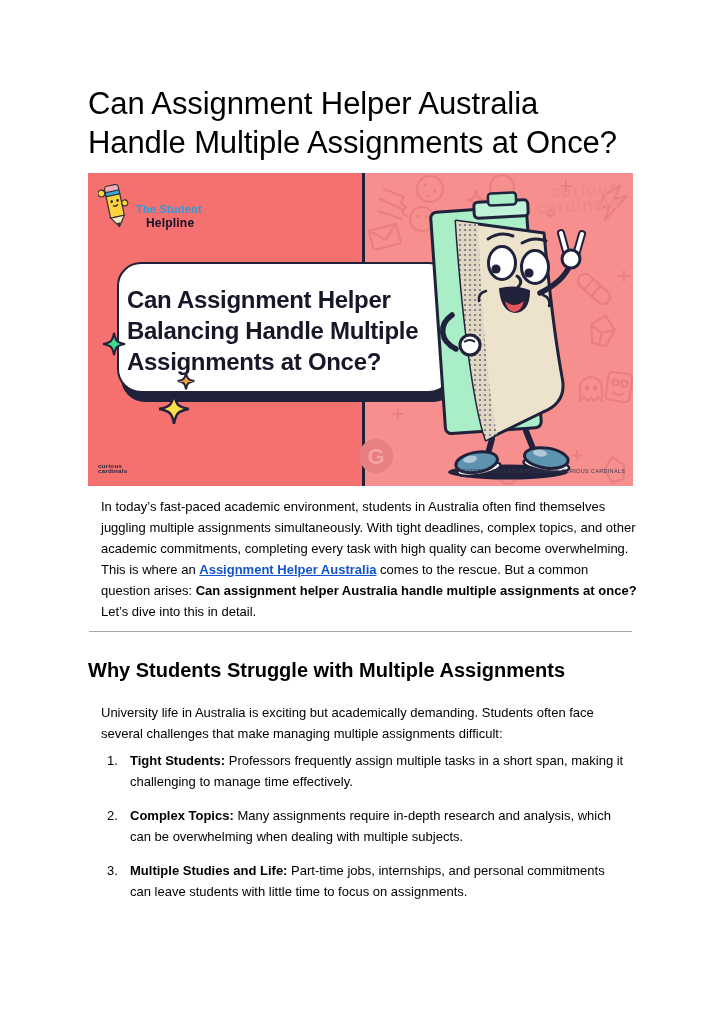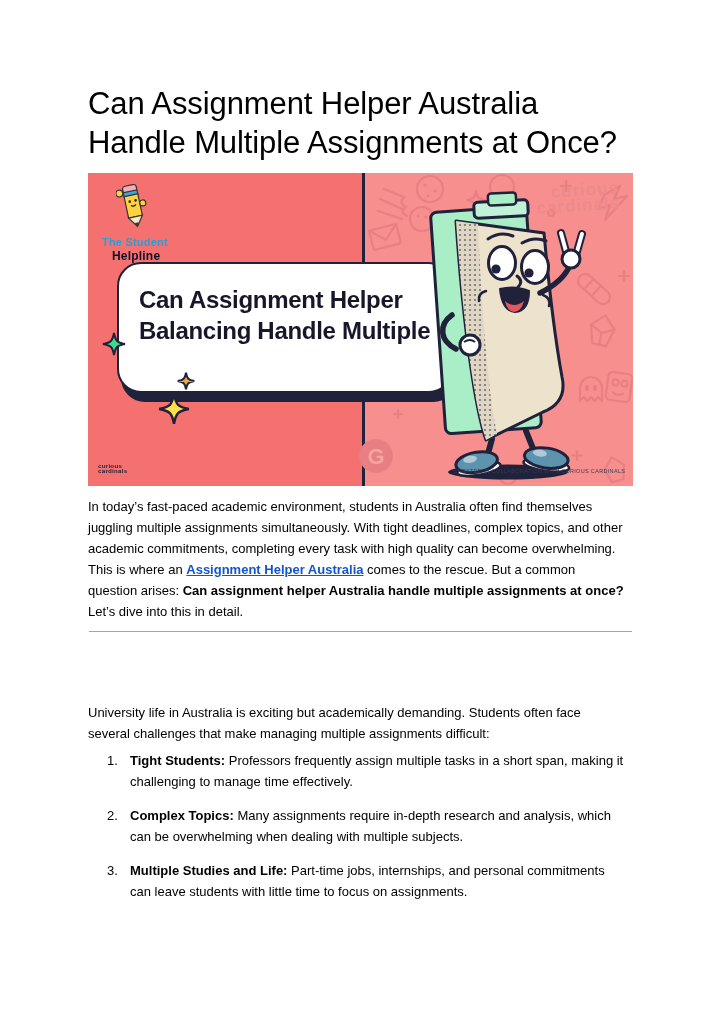--- a/index.html
+++ b/index.html
@@ -11,39 +11,39 @@
 
   
   .hero{position:absolute;left:88px;top:173px;width:545px;height:313px;overflow:hidden;background:#F5716F;}
   .panel-left{position:absolute;left:0;top:0;width:276px;height:313px;background:#F5716F;}
   .panel-right{position:absolute;left:276px;top:0;width:269px;height:313px;background:#F68F8E;}
   .panel-split{position:absolute;left:274px;top:0;width:3px;height:313px;background:#20213A;}
   .hero svg.layer{position:absolute;left:0;top:0;width:545px;height:313px;pointer-events:none;}
 
   .bubble{position:absolute;left:29px;top:89px;width:336px;height:131px;background:#ffffff;
           border:2px solid #20213A;border-radius:24px;box-shadow:4px 9px 0 #20213A;
-          box-sizing:border-box;padding:20px 0 0 20px;}
+          box-sizing:border-box;padding:20px 0 0 8px;}
   .bubble-line{font-size:24px;font-weight:bold;line-height:31px;color:#17172A;
                letter-spacing:-0.3px;white-space:nowrap;}
 
-  .brand{position:absolute;left:10px;top:8px;display:flex;align-items:center;flex-direction:column;}
+  .brand{position:absolute;left:10px;top:8px;display:flex;align-items:flex-end;}
   .brand-text{margin-left:4px;margin-top:8px;line-height:1;}
   .brand-l1{font-size:11px;font-weight:bold;color:#2E9BD6;letter-spacing:.2px;}
   .brand-l2{font-size:12px;font-weight:bold;color:#10102A;margin-left:10px;margin-top:2px;letter-spacing:.2px;}
 
   .corner-text{position:absolute;right:13px;top:10px;text-align:right;transform:rotate(-4deg);
                color:#EC8A8D;font-weight:bold;font-size:17px;line-height:15px;letter-spacing:1px;}
 
   .hero-foot-left{position:absolute;left:10px;bottom:12px;transform:scale(.62);transform-origin:left bottom;
                   color:#23233C;font-weight:bold;font-size:10px;line-height:9px;letter-spacing:.4px;}
   .hero-foot-right{position:absolute;right:8px;bottom:12px;transform:scale(.55);transform-origin:right bottom;
                   color:#3A3A52;font-size:10px;letter-spacing:.6px;white-space:nowrap;}
 
   
-  .para{position:absolute;left:88px;font-size:13px;line-height:21px;color:#000;}
+  .para{position:absolute;left:101px;font-size:13px;line-height:21px;color:#000;}
   .p-intro{top:496px;width:536px;}
   .doc-link{color:#1155CC;font-weight:bold;text-decoration:underline;cursor:pointer;}
   .divider{position:absolute;left:89px;top:631px;width:543px;border-top:1px solid #A5A5A5;}
   .h2{position:absolute;left:88px;top:657px;width:545px;font-size:20px;line-height:26px;
       font-weight:bold;color:#000;}
   .p-lead{top:702px;width:536px;}
   .list{position:absolute;left:88px;top:750px;width:552px;}
   .list-item{display:flex;margin-bottom:13px;font-size:13px;line-height:21px;}
   .list-num{width:23px;margin-left:19px;flex:none;}
   .list-text{width:498px;}
@@ -121,20 +121,21 @@
       </g>
       <g>
         <circle cx="288" cy="283" r="17" fill="#E87F82"></circle>
         <text x="288" y="291" text-anchor="middle" font-size="22" font-weight="bold" fill="#F4A5A2">G</text>
       </g>
     </svg>
 
     <div class="bubble">
       <div class="bubble-line">Can Assignment Helper</div>
       <div class="bubble-line">Balancing Handle Multiple</div>
+      <div class="bubble-line">Assignments at Once?</div>
     </div>
 
     <svg class="layer" viewBox="0 0 545 313">
       <defs>
         <pattern id="halftone" width="5" height="5" patternUnits="userSpaceOnUse">
           <rect width="5" height="5" fill="#E0D6C2"></rect>
           <circle cx="2" cy="2" r="1.1" fill="#70707E"></circle>
         </pattern>
       </defs>
       <ellipse cx="420" cy="299" rx="60" ry="7.5" fill="#20213A"></ellipse>
@@ -215,20 +216,21 @@
       <div>curious</div>
       <div>cardinals</div>
     </div>
     <div class="hero-foot-right">CREATED IN COLLABORATION WITH CURIOUS CARDINALS</div>
   </div>
 
   <div class="para p-intro"><span>In today’s fast-paced academic environment, students in Australia often find themselves juggling multiple assignments simultaneously. With tight deadlines, complex topics, and other academic commitments, completing every task with high quality can become overwhelming. This is where an </span><a class="doc-link">Assignment Helper Australia</a><span> comes to the rescue. But a common question arises: </span><b>Can assignment helper Australia handle multiple assignments at once?</b><span> Let’s dive into this in detail.</span></div>
 
   <div class="divider"></div>
 
+  <div class="h2">Why Students Struggle with Multiple Assignments</div>
 
   <div class="para p-lead">University life in Australia is exciting but academically demanding. Students often face several challenges that make managing multiple assignments difficult:</div>
 
   <div class="list">
     <div class="list-item">
       <span class="list-num">1.</span>
       <span class="list-text"><b>Tight Students:</b><span> Professors frequently assign multiple tasks in a short span, making it challenging to manage time effectively.</span></span>
     </div>
     <div class="list-item">
       <span class="list-num">2.</span>

